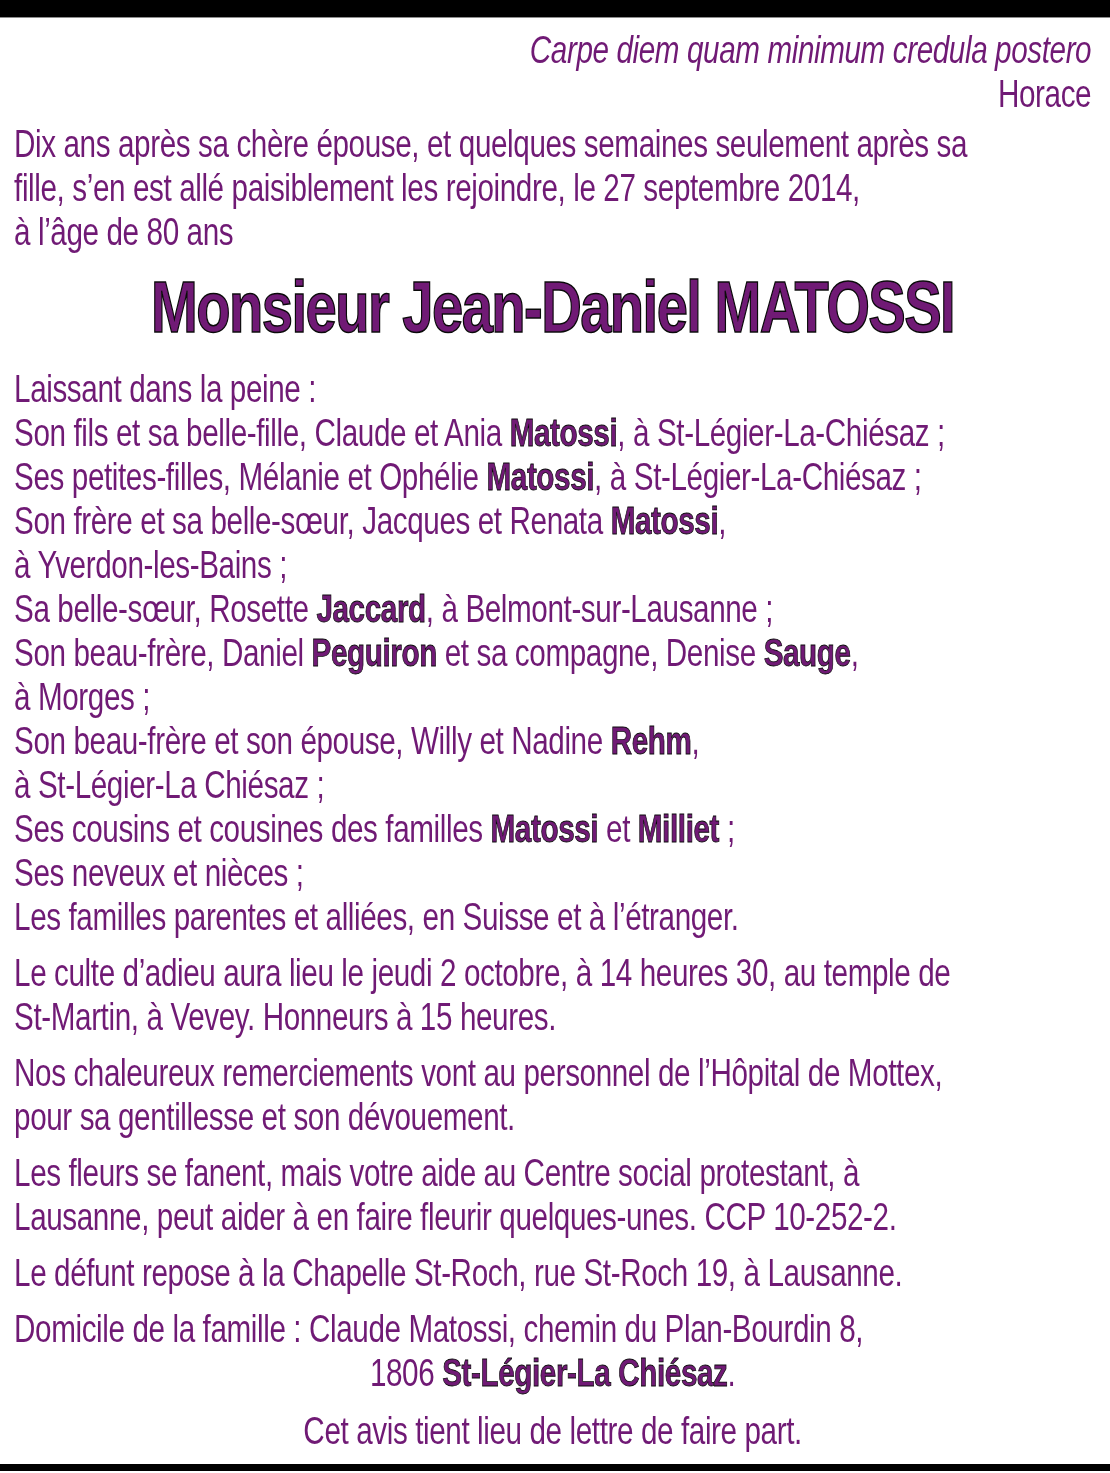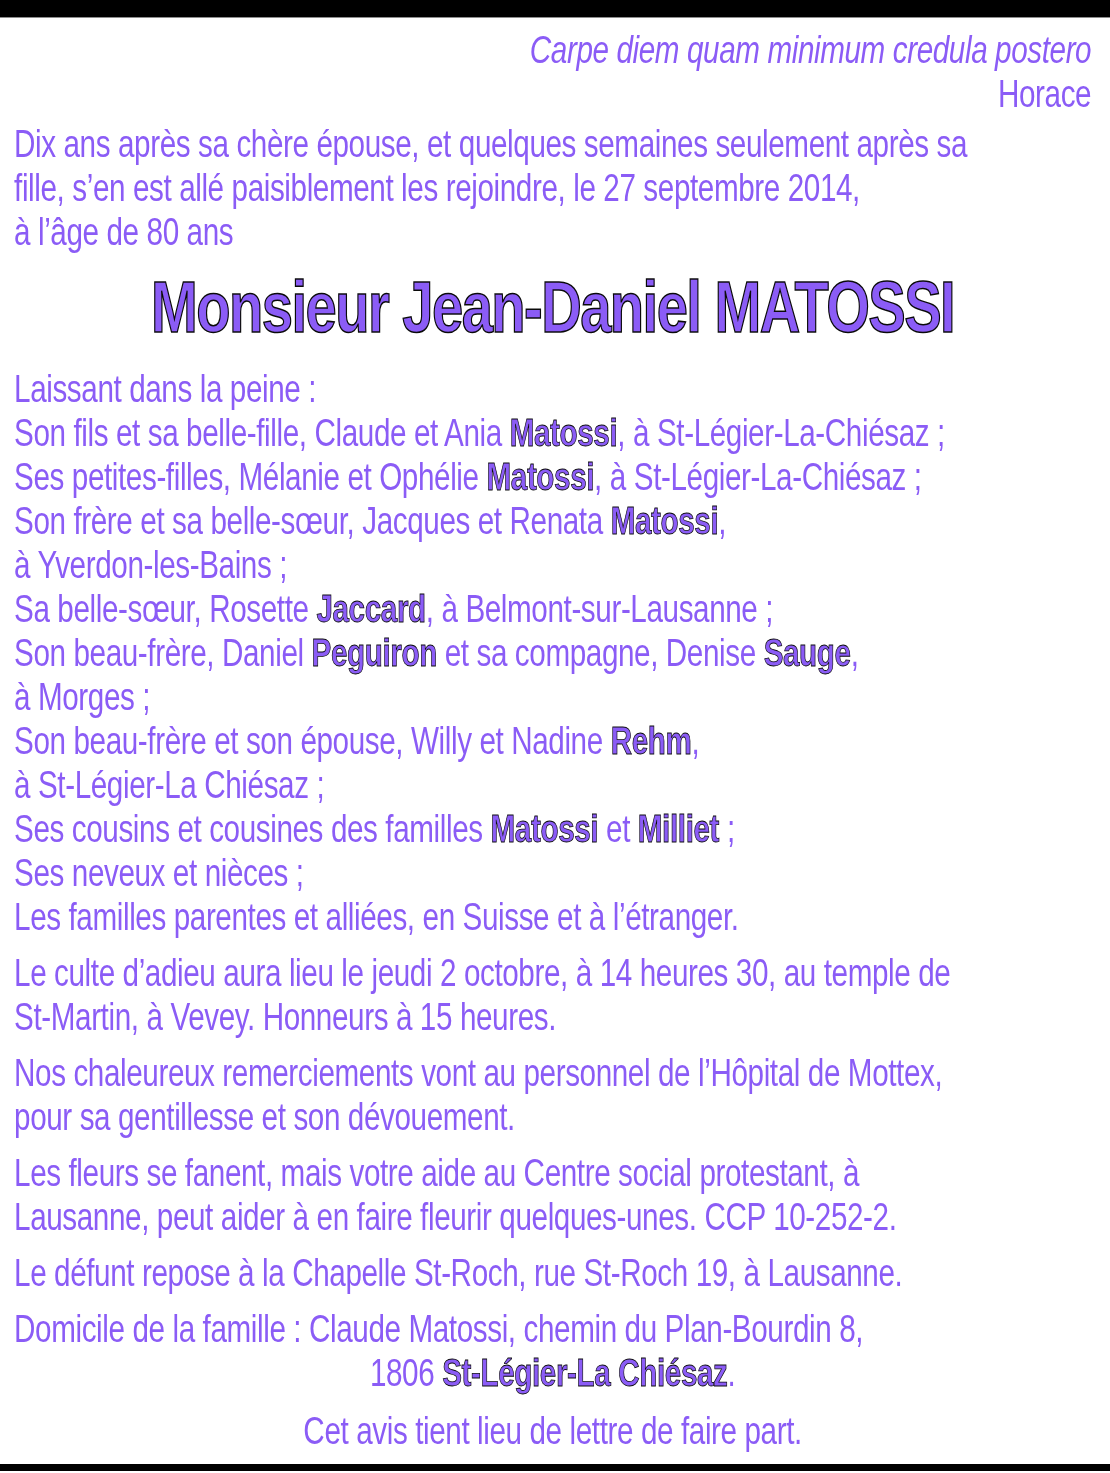--- a/index.html
+++ b/index.html
@@ -4,21 +4,21 @@
 <style>
   html, body { margin: 0; padding: 0; background: #e8e8e8; }
   .page {
     position: relative;
     width: 1110px;
     height: 1473px;
     margin: 0 auto;
     background: #ffffff;
     overflow: hidden;
     font-family: "Liberation Sans", "DejaVu Sans", sans-serif;
-    color: #8b5cf6;
+    color: #701a75;
   }
   .topbar {
     position: absolute;
     top: 0; left: 0;
     width: 100%;
     height: 17px;
     background: #000000;
     border-bottom: 1px solid #8d8d8d;
   }
   .bottombar {

